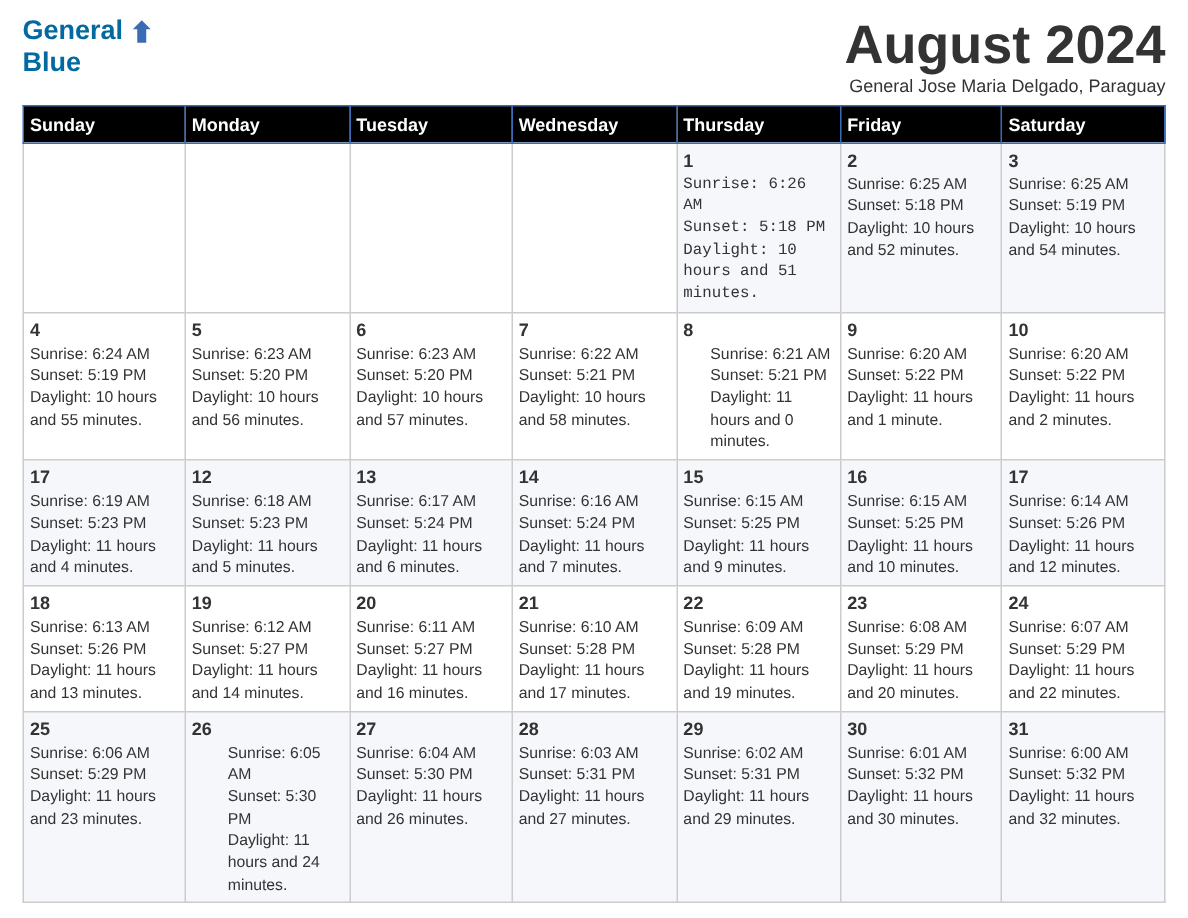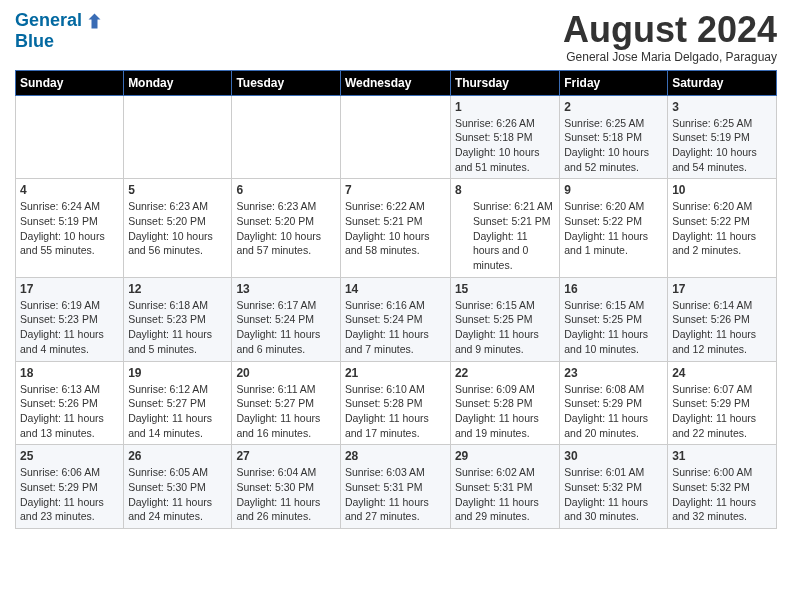--- a/index.html
+++ b/index.html
@@ -135,21 +135,21 @@
       </tr>
   </thead>
   <tbody id="calendar-body">
   <tr>
         <td class="empty-cell"></td>
         <td class="empty-cell"></td>
         <td class="empty-cell"></td>
         <td class="empty-cell"></td>
         <td>
           <span class="day-number">1</span>
-          <div class="day-info" style="white-space: pre-line;">Sunrise: 6:26 AM
+          <div class="day-info" style="white-space: pre-line; font-family: Liberation Mono, monospace;">Sunrise: 6:26 AM
 Sunset: 5:18 PM
 Daylight: 10 hours and 51 minutes.</div>
         </td>
         <td>
           <span class="day-number">2</span>
           <div class="day-info" style="white-space: pre-line;">Sunrise: 6:25 AM
 Sunset: 5:18 PM
 Daylight: 10 hours and 52 minutes.</div>
         </td>
         <td>
@@ -293,21 +293,21 @@
       </tr>
       <tr>
         <td>
           <span class="day-number">25</span>
           <div class="day-info" style="white-space: pre-line;">Sunrise: 6:06 AM
 Sunset: 5:29 PM
 Daylight: 11 hours and 23 minutes.</div>
         </td>
         <td>
           <span class="day-number">26</span>
-          <div class="day-info" style="white-space: pre-line;">Sunrise: 6:05 AM
+          <div class="day-info" style="white-space: pre-line; margin-left: 24px;">Sunrise: 6:05 AM
 Sunset: 5:30 PM
 Daylight: 11 hours and 24 minutes.</div>
         </td>
         <td>
           <span class="day-number">27</span>
           <div class="day-info" style="white-space: pre-line;">Sunrise: 6:04 AM
 Sunset: 5:30 PM
 Daylight: 11 hours and 26 minutes.</div>
         </td>
         <td>

